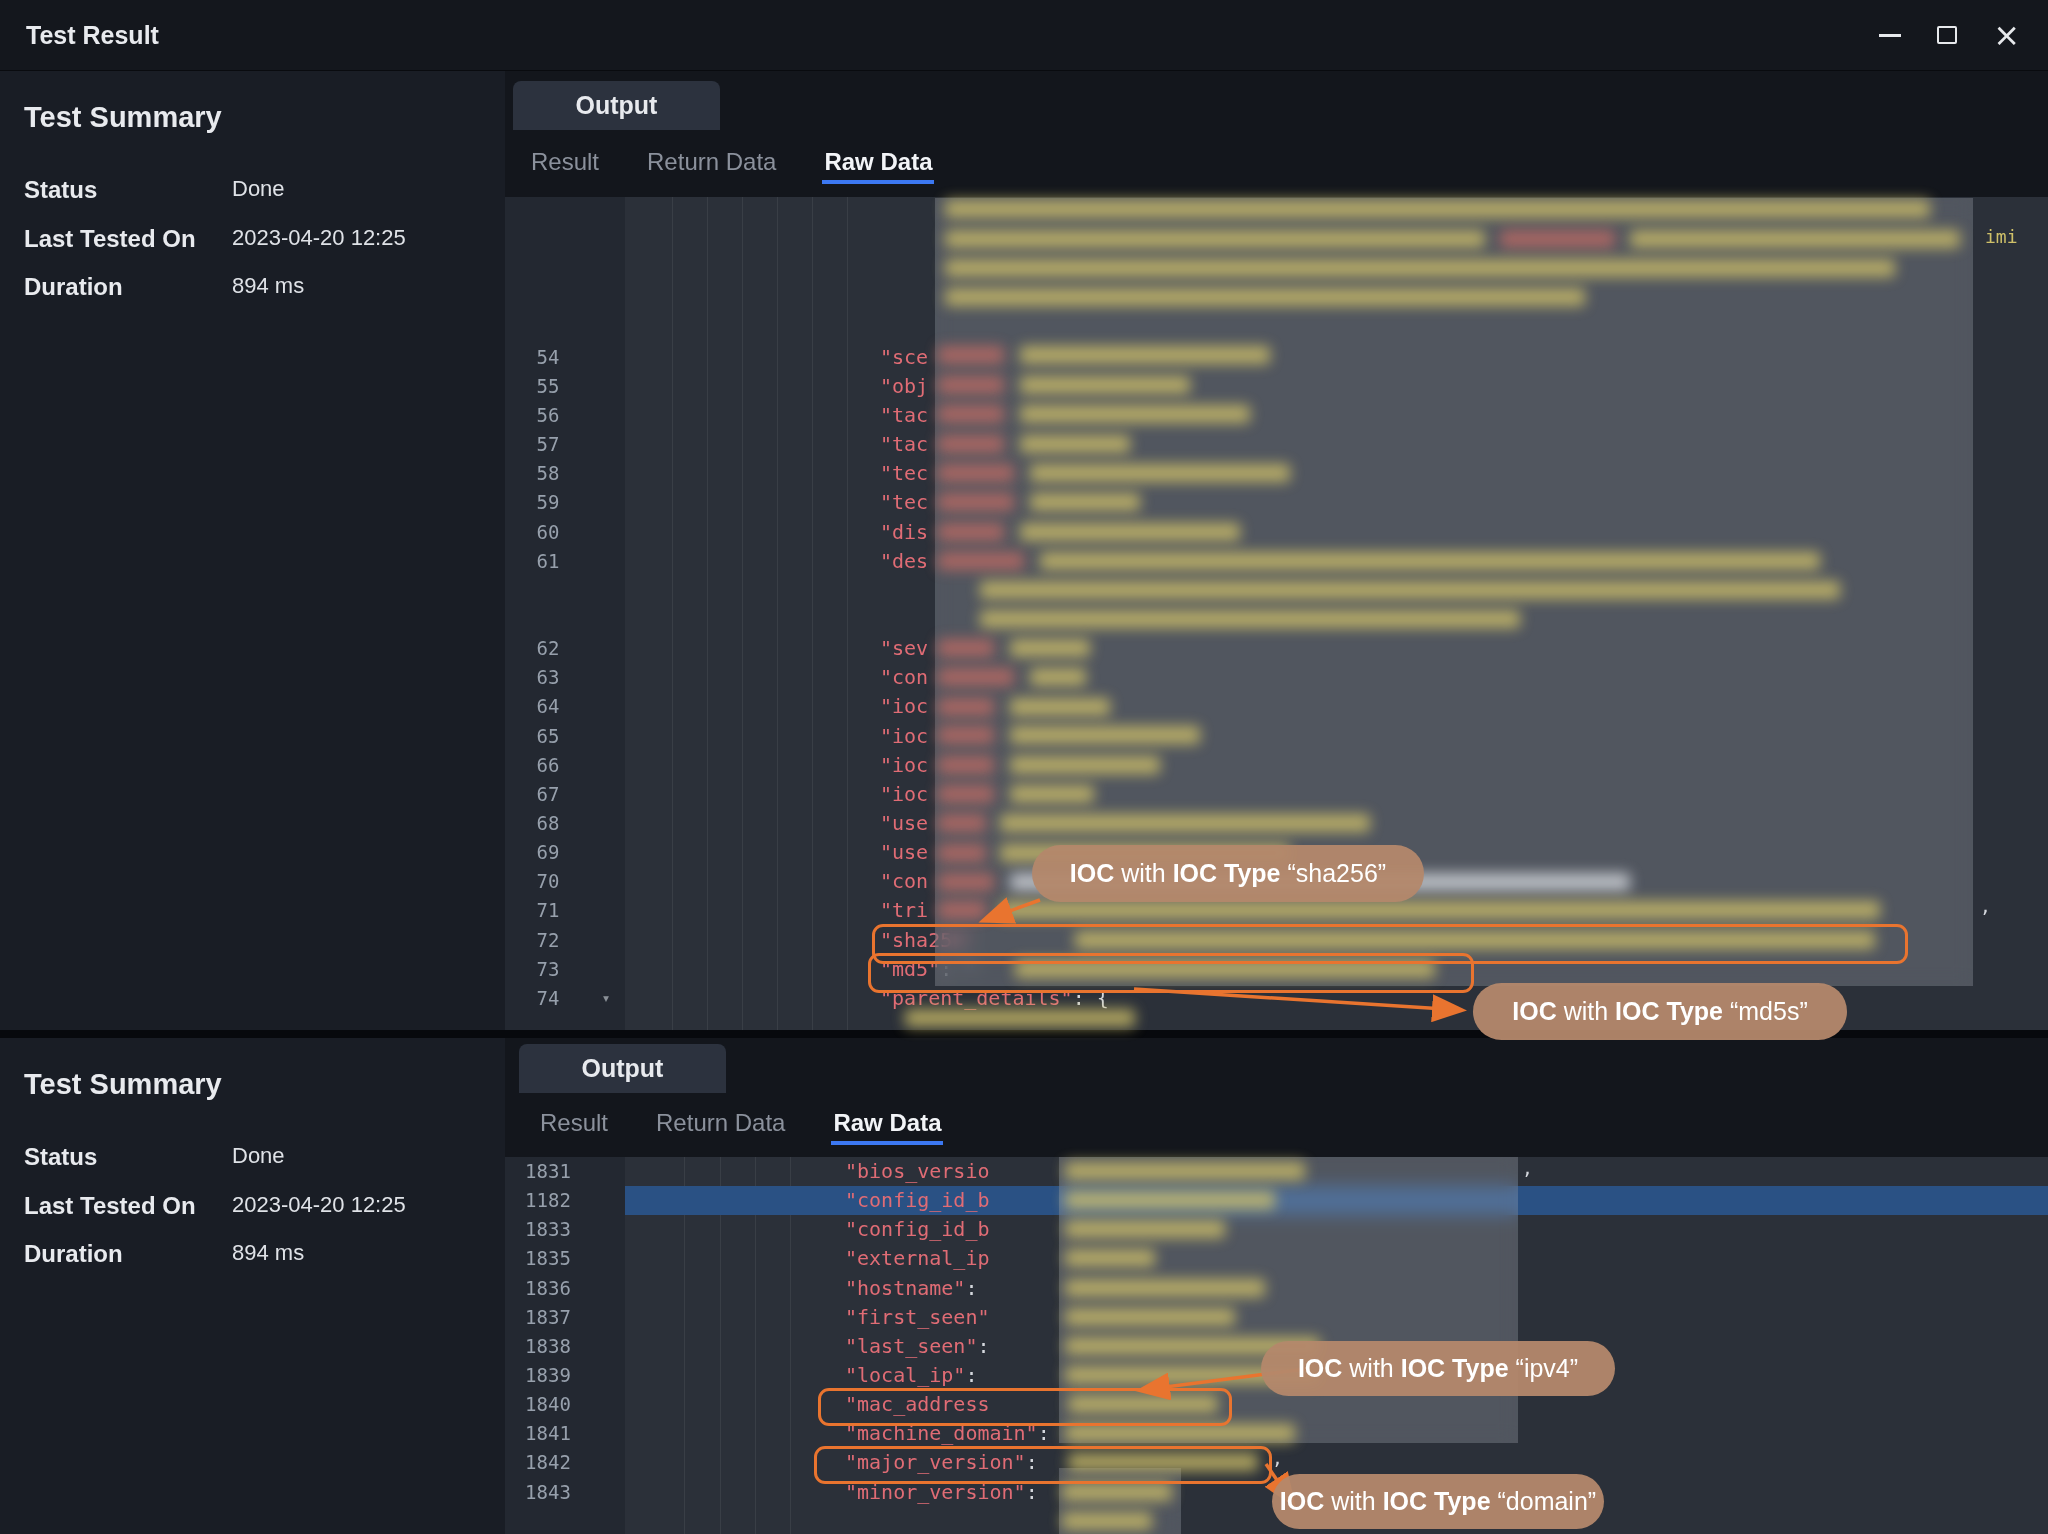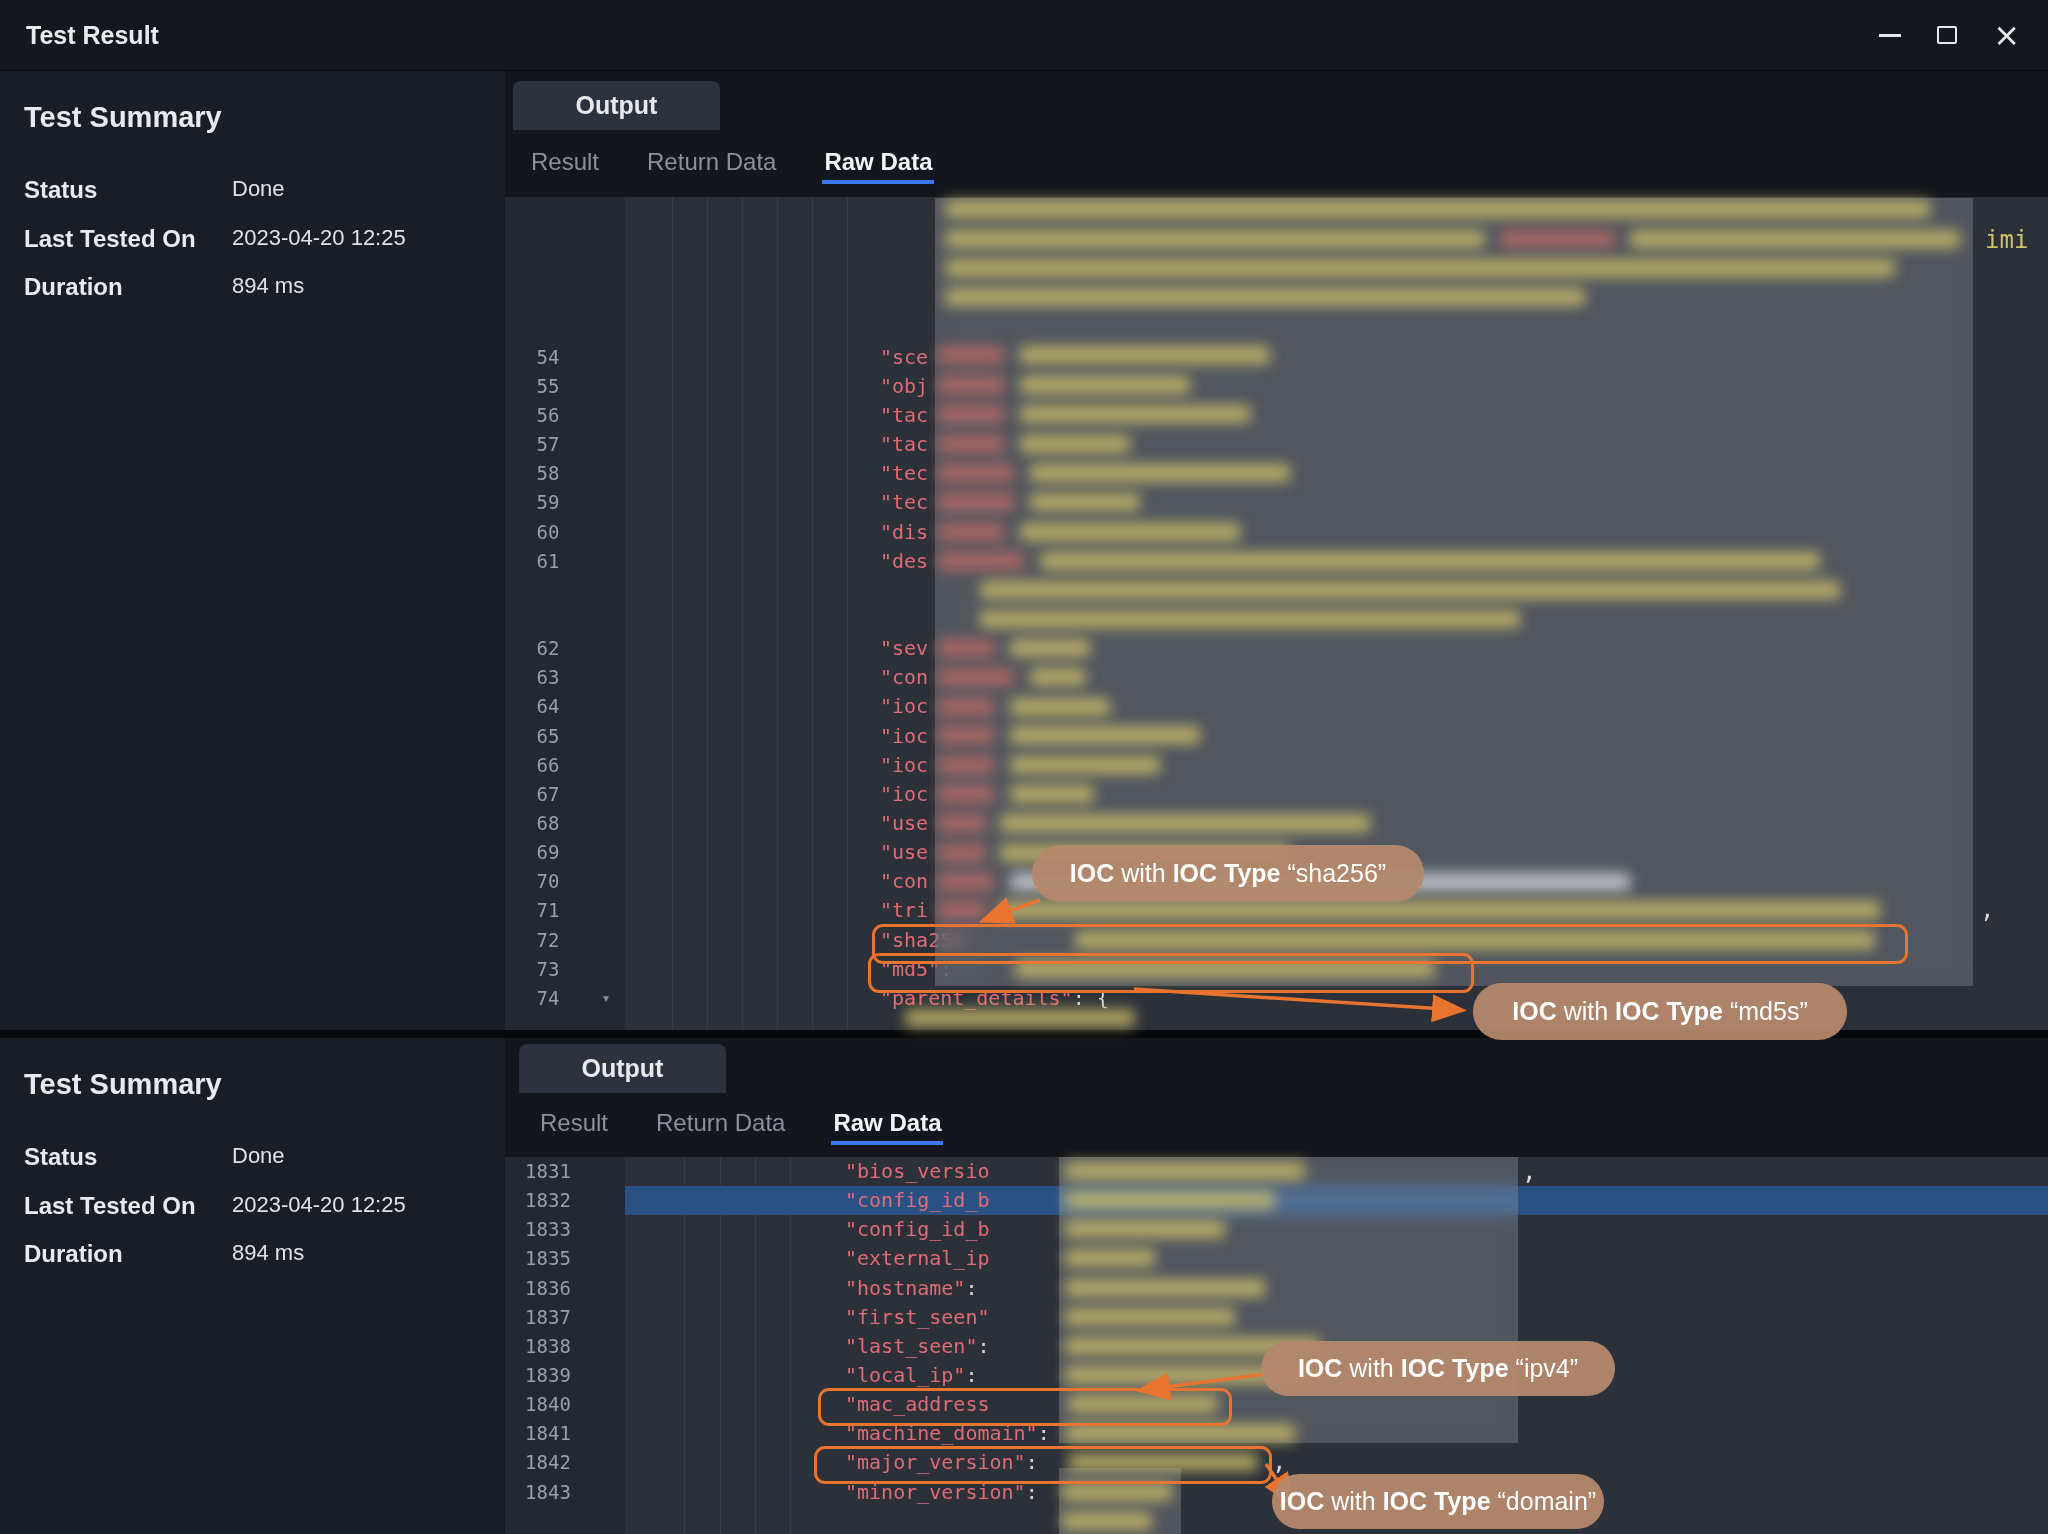--- a/index.html
+++ b/index.html
@@ -73,21 +73,21 @@
   #arrows{position:absolute;inset:0;z-index:5;pointer-events:none;}
   .pill{position:absolute;z-index:6;background:rgba(180,136,108,0.95);border-radius:30px;
         display:flex;align-items:center;justify-content:center;font-size:25px;color:#fff;white-space:pre;}
   .pill b{font-weight:bold;text-align:center;}
   #pill-sha256{left:1032px;top:845px;width:392px;height:57px;}
   #pill-md5{left:1473px;top:983px;width:374px;height:57px;}
   #pill-ipv4{left:1261px;top:1341px;width:354px;height:55px;}
   #pill-domain{left:1272px;top:1474px;width:332px;height:55px;}
 
   
-  .floaty{position:absolute;font-family:"DejaVu Sans Mono",monospace;font-size:24px;z-index:4;}
+  .floaty{position:absolute;font-family:"DejaVu Sans Mono",monospace;font-size:18px;z-index:4;}
   #float-imi{left:1985px;top:226px;color:#cfc069;}
   #comma71{left:1980px;top:896px;color:#d5d8de;}
   #comma1831{left:1522px;top:1158px;color:#d5d8de;}
   #comma1841{left:1272px;top:1448px;color:#d5d8de;}
 </style>
 </head>
 <body>
 
 <div id="win">
 
@@ -347,21 +347,21 @@
     <div class="guide" style="left:285px"></div>
     <div class="lines" id="lines2">
         <div class="crow">
           <span class="gcell">
             <span class="lnum">1831</span>
           </span>
           <span class="ccell"><span class="jkey">"bios_versio</span></span>
         </div>
         <div class="crow">
           <span class="gcell">
-            <span class="lnum">1832</span>
+            <span class="lnum">1182</span>
           </span>
           <span class="ccell hl"><span class="jkey">"config_id_b</span></span>
         </div>
         <div class="crow">
           <span class="gcell">
             <span class="lnum">1833</span>
           </span>
           <span class="ccell"><span class="jkey">"config_id_b</span></span>
         </div>
         <div class="crow">

